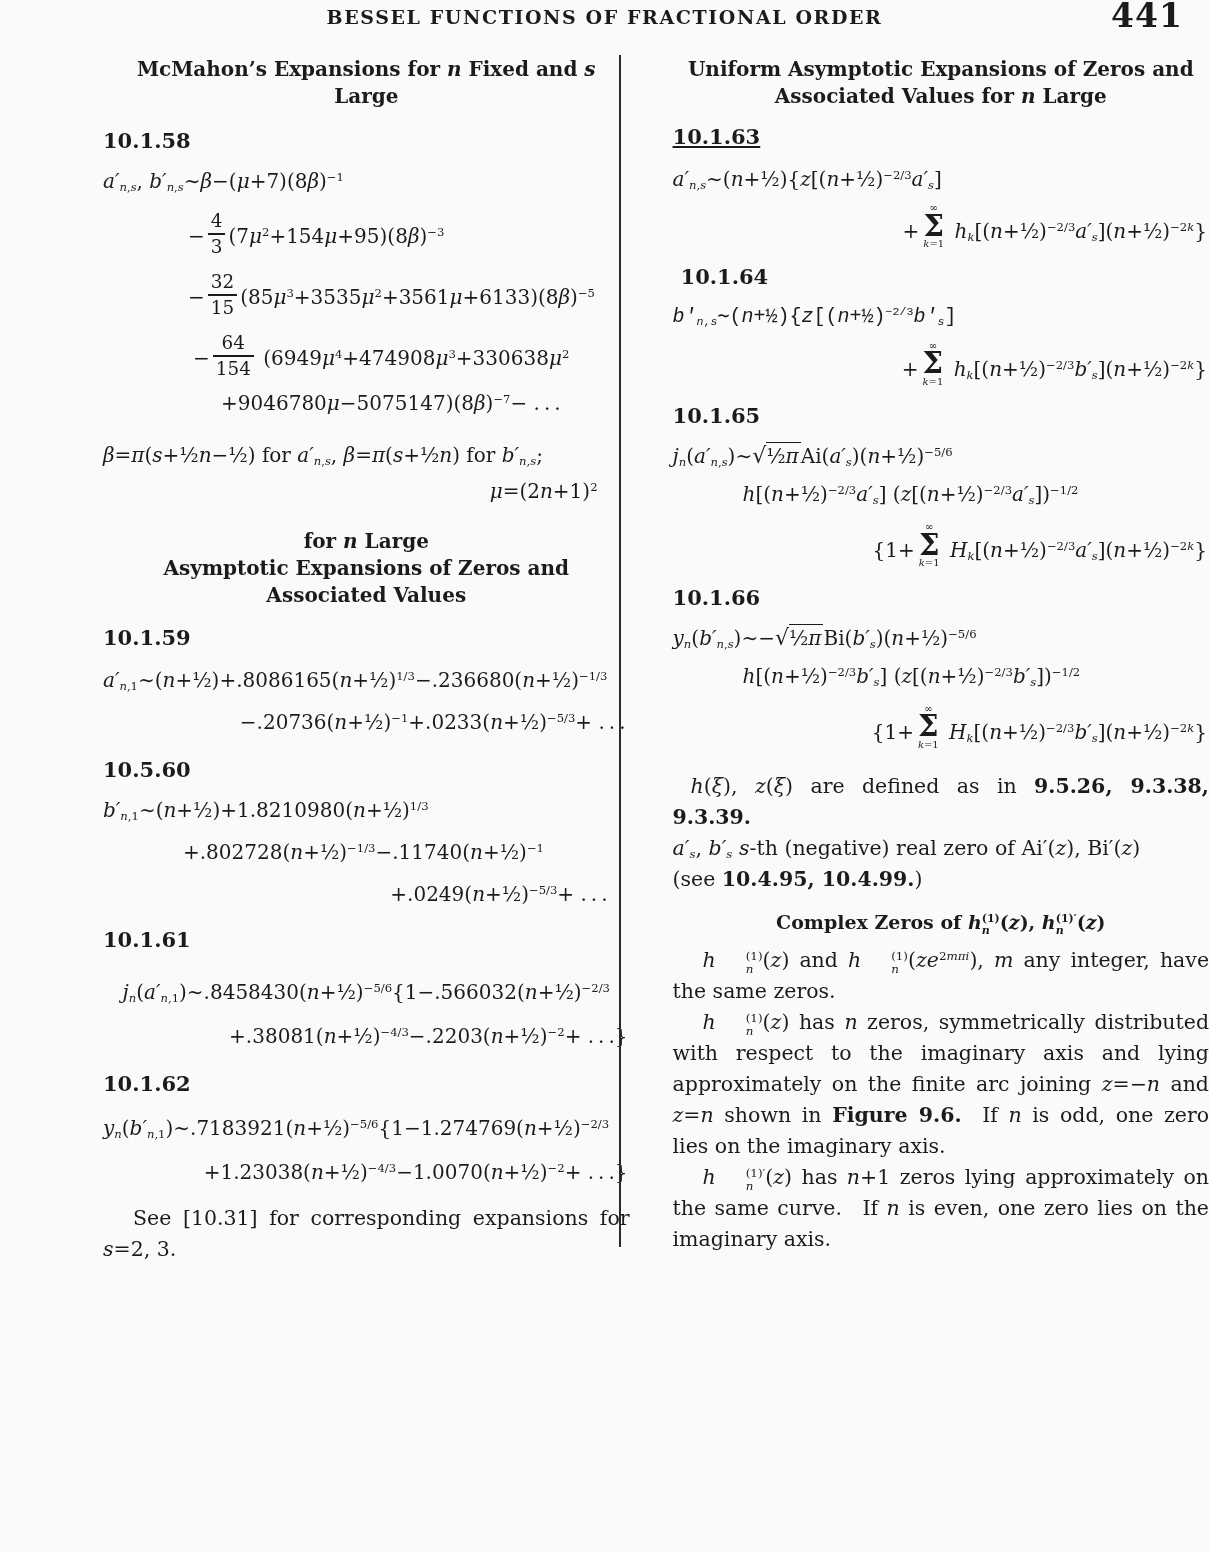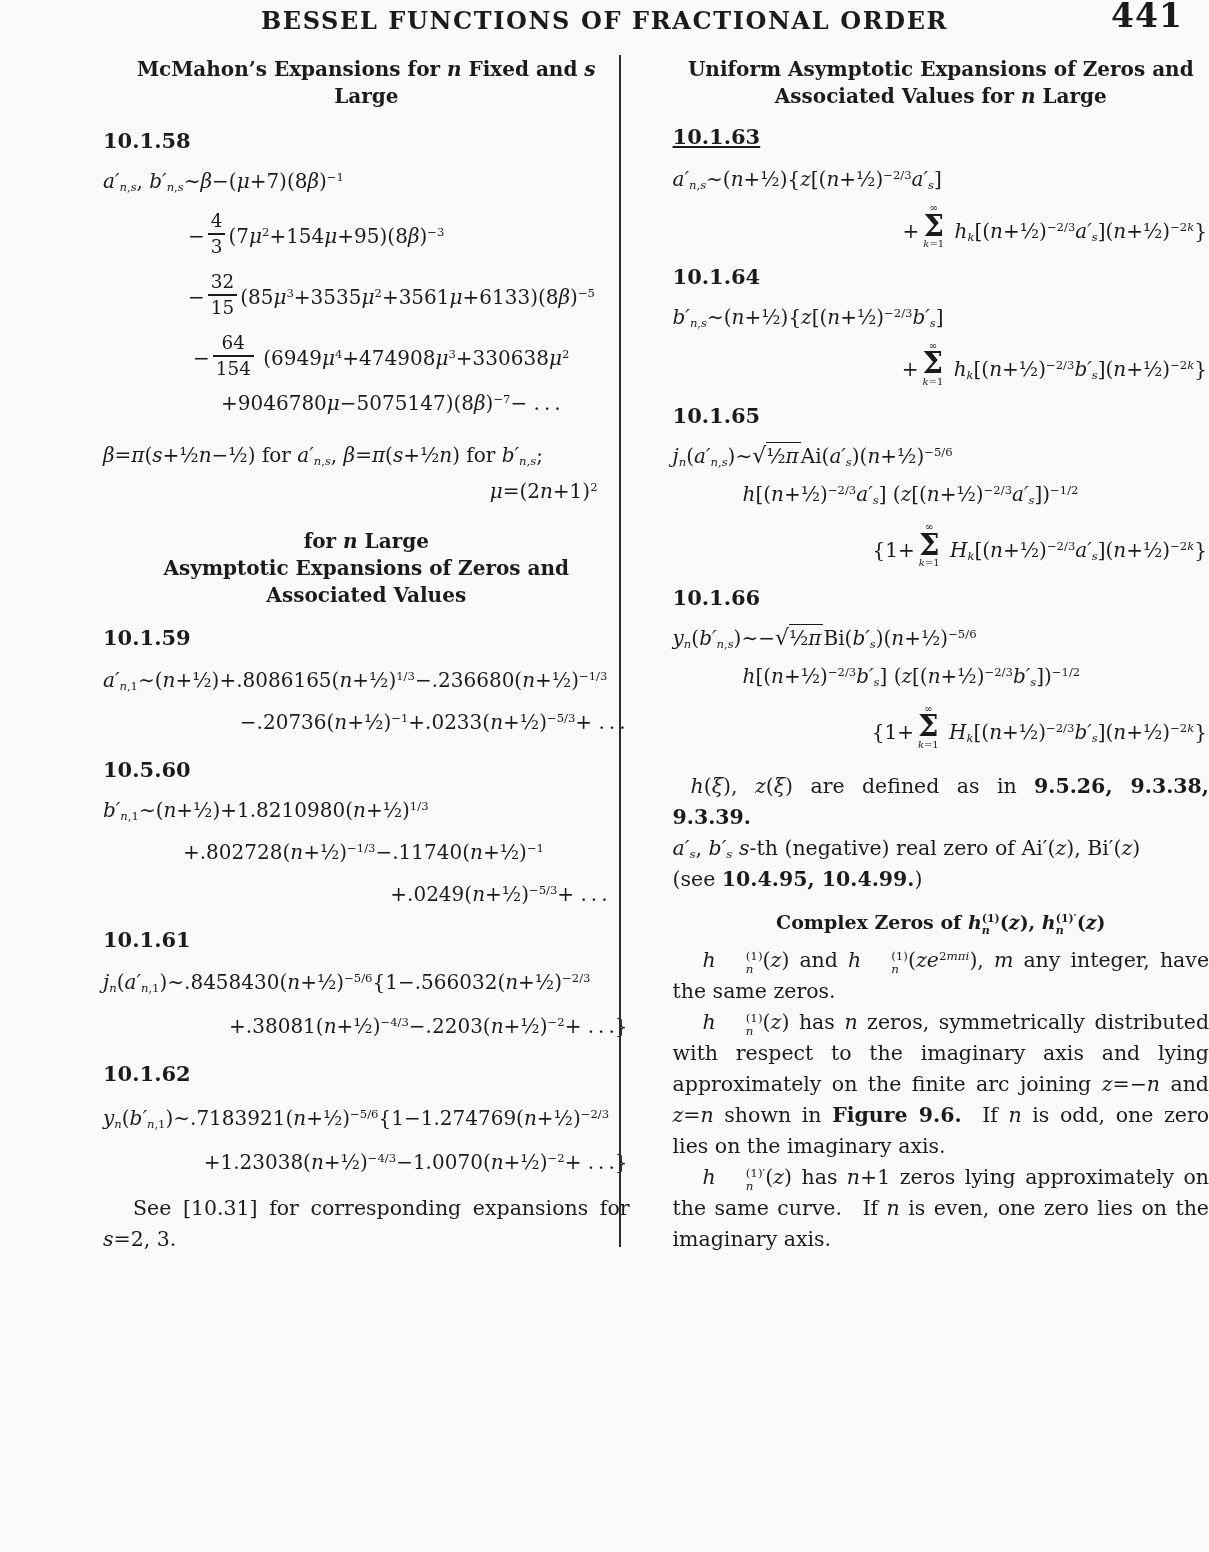--- a/index.html
+++ b/index.html
@@ -8,21 +8,21 @@
     width:1209px;height:1552px;
     background:#fbfaf8;
     color:#1b1b1b;
     font-family:"DejaVu Serif","Liberation Serif",serif;
     overflow:hidden;
   }
   
   .page-head{position:relative;height:42px;}
   .head-title{
     position:absolute;left:0;right:0;top:6px;
-    text-align:center;font-weight:bold;font-size:24px;letter-spacing:1.6px;
+    text-align:center;font-weight:bold;font-size:19px;letter-spacing:1.6px;
   }
   .page-num{
     position:absolute;right:26px;top:-4px;
     font-size:33px;font-weight:bold;letter-spacing:1px;
   }
   
   .columns{display:flex;padding-left:103px;align-items:flex-start;}
   .col-left{width:530px;}
   .col-right{width:540px;margin-left:43px;}
   .divider{
@@ -92,21 +92,21 @@
       <div class="eq-label" style="margin-top:16px;">10.1.59</div>
       <div class="eq-line" style="margin-top:14px;"><i>a′</i><sub><i>n</i>,1</sub>∼(<i>n</i>+½)+.8086165(<i>n</i>+½)<sup>1/3</sup>−.236680(<i>n</i>+½)<sup>−1/3</sup></div>
       <div class="eq-line rt" style="margin-top:12px;padding-right:4px;">−.20736(<i>n</i>+½)<sup>−1</sup>+.0233(<i>n</i>+½)<sup>−5/3</sup>+ . . .</div>
 
       <div class="eq-label" style="margin-top:20px;">10.5.60</div>
       <div class="eq-line" style="margin-top:12px;"><i>b′</i><sub><i>n</i>,1</sub>∼(<i>n</i>+½)+1.8210980(<i>n</i>+½)<sup>1/3</sup></div>
       <div class="eq-line" style="margin-top:12px;padding-left:80px;">+.802728(<i>n</i>+½)<sup>−1/3</sup>−.11740(<i>n</i>+½)<sup>−1</sup></div>
       <div class="eq-line rt" style="margin-top:12px;padding-right:22px;">+.0249(<i>n</i>+½)<sup>−5/3</sup>+ . . .</div>
 
       <div class="eq-label" style="margin-top:18px;">10.1.61</div>
-      <div class="eq-line" style="margin-top:14px;"><i>j</i><sub><i>n</i></sub>(<i>a′</i><sub><i>n</i>,1</sub>)∼.8458430(<i>n</i>+½)<sup>−5/6</sup>{1−.566032(<i>n</i>+½)<sup>−2/3</sup></div>
+      <div class="eq-line" style="margin-top:24px;text-align:center;"><i>j</i><sub><i>n</i></sub>(<i>a′</i><sub><i>n</i>,1</sub>)∼.8458430(<i>n</i>+½)<sup>−5/6</sup>{1−.566032(<i>n</i>+½)<sup>−2/3</sup></div>
       <div class="eq-line rt" style="margin-top:14px;padding-right:2px;">+.38081(<i>n</i>+½)<sup>−4/3</sup>−.2203(<i>n</i>+½)<sup>−2</sup>+ . . .}</div>
 
       <div class="eq-label" style="margin-top:20px;">10.1.62</div>
       <div class="eq-line" style="margin-top:16px;"><i>y</i><sub><i>n</i></sub>(<i>b′</i><sub><i>n</i>,1</sub>)∼.7183921(<i>n</i>+½)<sup>−5/6</sup>{1−1.274769(<i>n</i>+½)<sup>−2/3</sup></div>
       <div class="eq-line rt" style="margin-top:14px;padding-right:2px;">+1.23038(<i>n</i>+½)<sup>−4/3</sup>−1.0070(<i>n</i>+½)<sup>−2</sup>+ . . .}</div>
 
       <div class="para ind" style="margin-top:16px;">See [10.31] for corresponding expansions for <i>s</i>=2, 3.</div>
 
     </div>
 
@@ -114,22 +114,22 @@
 
       <div class="col-heading" style="margin-top:14px;">
         <div>Uniform Asymptotic Expansions of Zeros and</div>
         <div>Associated Values for <i>n</i> Large</div>
       </div>
 
       <div class="eq-label" style="margin-top:14px;text-decoration:underline;">10.1.63</div>
       <div class="eq-line" style="margin-top:14px;"><i>a′</i><sub><i>n</i>,<i>s</i></sub>∼(<i>n</i>+½){<i>z</i>[(<i>n</i>+½)<sup>−2/3</sup><i>a′</i><sub><i>s</i></sub>]</div>
       <div class="eq-line rt" style="margin-top:8px;padding-right:2px;">+<span class="sum"><span class="st">∞</span><span class="ss">Σ</span><span class="sb"><i>k</i>=1</span></span> <i>h</i><sub><i>k</i></sub>[(<i>n</i>+½)<sup>−2/3</sup><i>a′</i><sub><i>s</i></sub>](<i>n</i>+½)<sup>−2<i>k</i></sup>}</div>
 
-      <div class="eq-label" style="margin-top:14px;">10.1.64</div>
-      <div class="eq-line" style="margin-top:12px;"><i>b′</i><sub><i>n</i>,<i>s</i></sub>∼(<i>n</i>+½){<i>z</i>[(<i>n</i>+½)<sup>−2/3</sup><i>b′</i><sub><i>s</i></sub>]</div>
+      <div class="eq-label" style="margin-top:14px;margin-left:8px;">10.1.64</div>
+      <div class="eq-line" style="margin-top:12px;font-family:Liberation Mono, monospace;"><i>b′</i><sub><i>n</i>,<i>s</i></sub>∼(<i>n</i>+½){<i>z</i>[(<i>n</i>+½)<sup>−2/3</sup><i>b′</i><sub><i>s</i></sub>]</div>
       <div class="eq-line rt" style="margin-top:8px;padding-right:2px;">+<span class="sum"><span class="st">∞</span><span class="ss">Σ</span><span class="sb"><i>k</i>=1</span></span> <i>h</i><sub><i>k</i></sub>[(<i>n</i>+½)<sup>−2/3</sup><i>b′</i><sub><i>s</i></sub>](<i>n</i>+½)<sup>−2<i>k</i></sup>}</div>
 
       <div class="eq-label" style="margin-top:16px;">10.1.65</div>
       <div class="eq-line" style="margin-top:12px;"><i>j</i><sub><i>n</i></sub>(<i>a′</i><sub><i>n</i>,<i>s</i></sub>)∼<span class="sqrt"><span class="rad">√</span><span class="ovl">½<i>π</i></span></span>Ai(<i>a′</i><sub><i>s</i></sub>)(<i>n</i>+½)<sup>−5/6</sup></div>
       <div class="eq-line" style="margin-top:8px;padding-left:70px;"><i>h</i>[(<i>n</i>+½)<sup>−2/3</sup><i>a′</i><sub><i>s</i></sub>] (<i>z</i>[(<i>n</i>+½)<sup>−2/3</sup><i>a′</i><sub><i>s</i></sub>])<sup>−1/2</sup></div>
       <div class="eq-line rt" style="margin-top:12px;padding-right:2px;">{1+<span class="sum"><span class="st">∞</span><span class="ss">Σ</span><span class="sb"><i>k</i>=1</span></span> <i>H</i><sub><i>k</i></sub>[(<i>n</i>+½)<sup>−2/3</sup><i>a′</i><sub><i>s</i></sub>](<i>n</i>+½)<sup>−2<i>k</i></sup>}</div>
 
       <div class="eq-label" style="margin-top:16px;">10.1.66</div>
       <div class="eq-line" style="margin-top:12px;"><i>y</i><sub><i>n</i></sub>(<i>b′</i><sub><i>n</i>,<i>s</i></sub>)∼−<span class="sqrt"><span class="rad">√</span><span class="ovl">½<i>π</i></span></span>Bi(<i>b′</i><sub><i>s</i></sub>)(<i>n</i>+½)<sup>−5/6</sup></div>
       <div class="eq-line" style="margin-top:8px;padding-left:70px;"><i>h</i>[(<i>n</i>+½)<sup>−2/3</sup><i>b′</i><sub><i>s</i></sub>] (<i>z</i>[(<i>n</i>+½)<sup>−2/3</sup><i>b′</i><sub><i>s</i></sub>])<sup>−1/2</sup></div>

